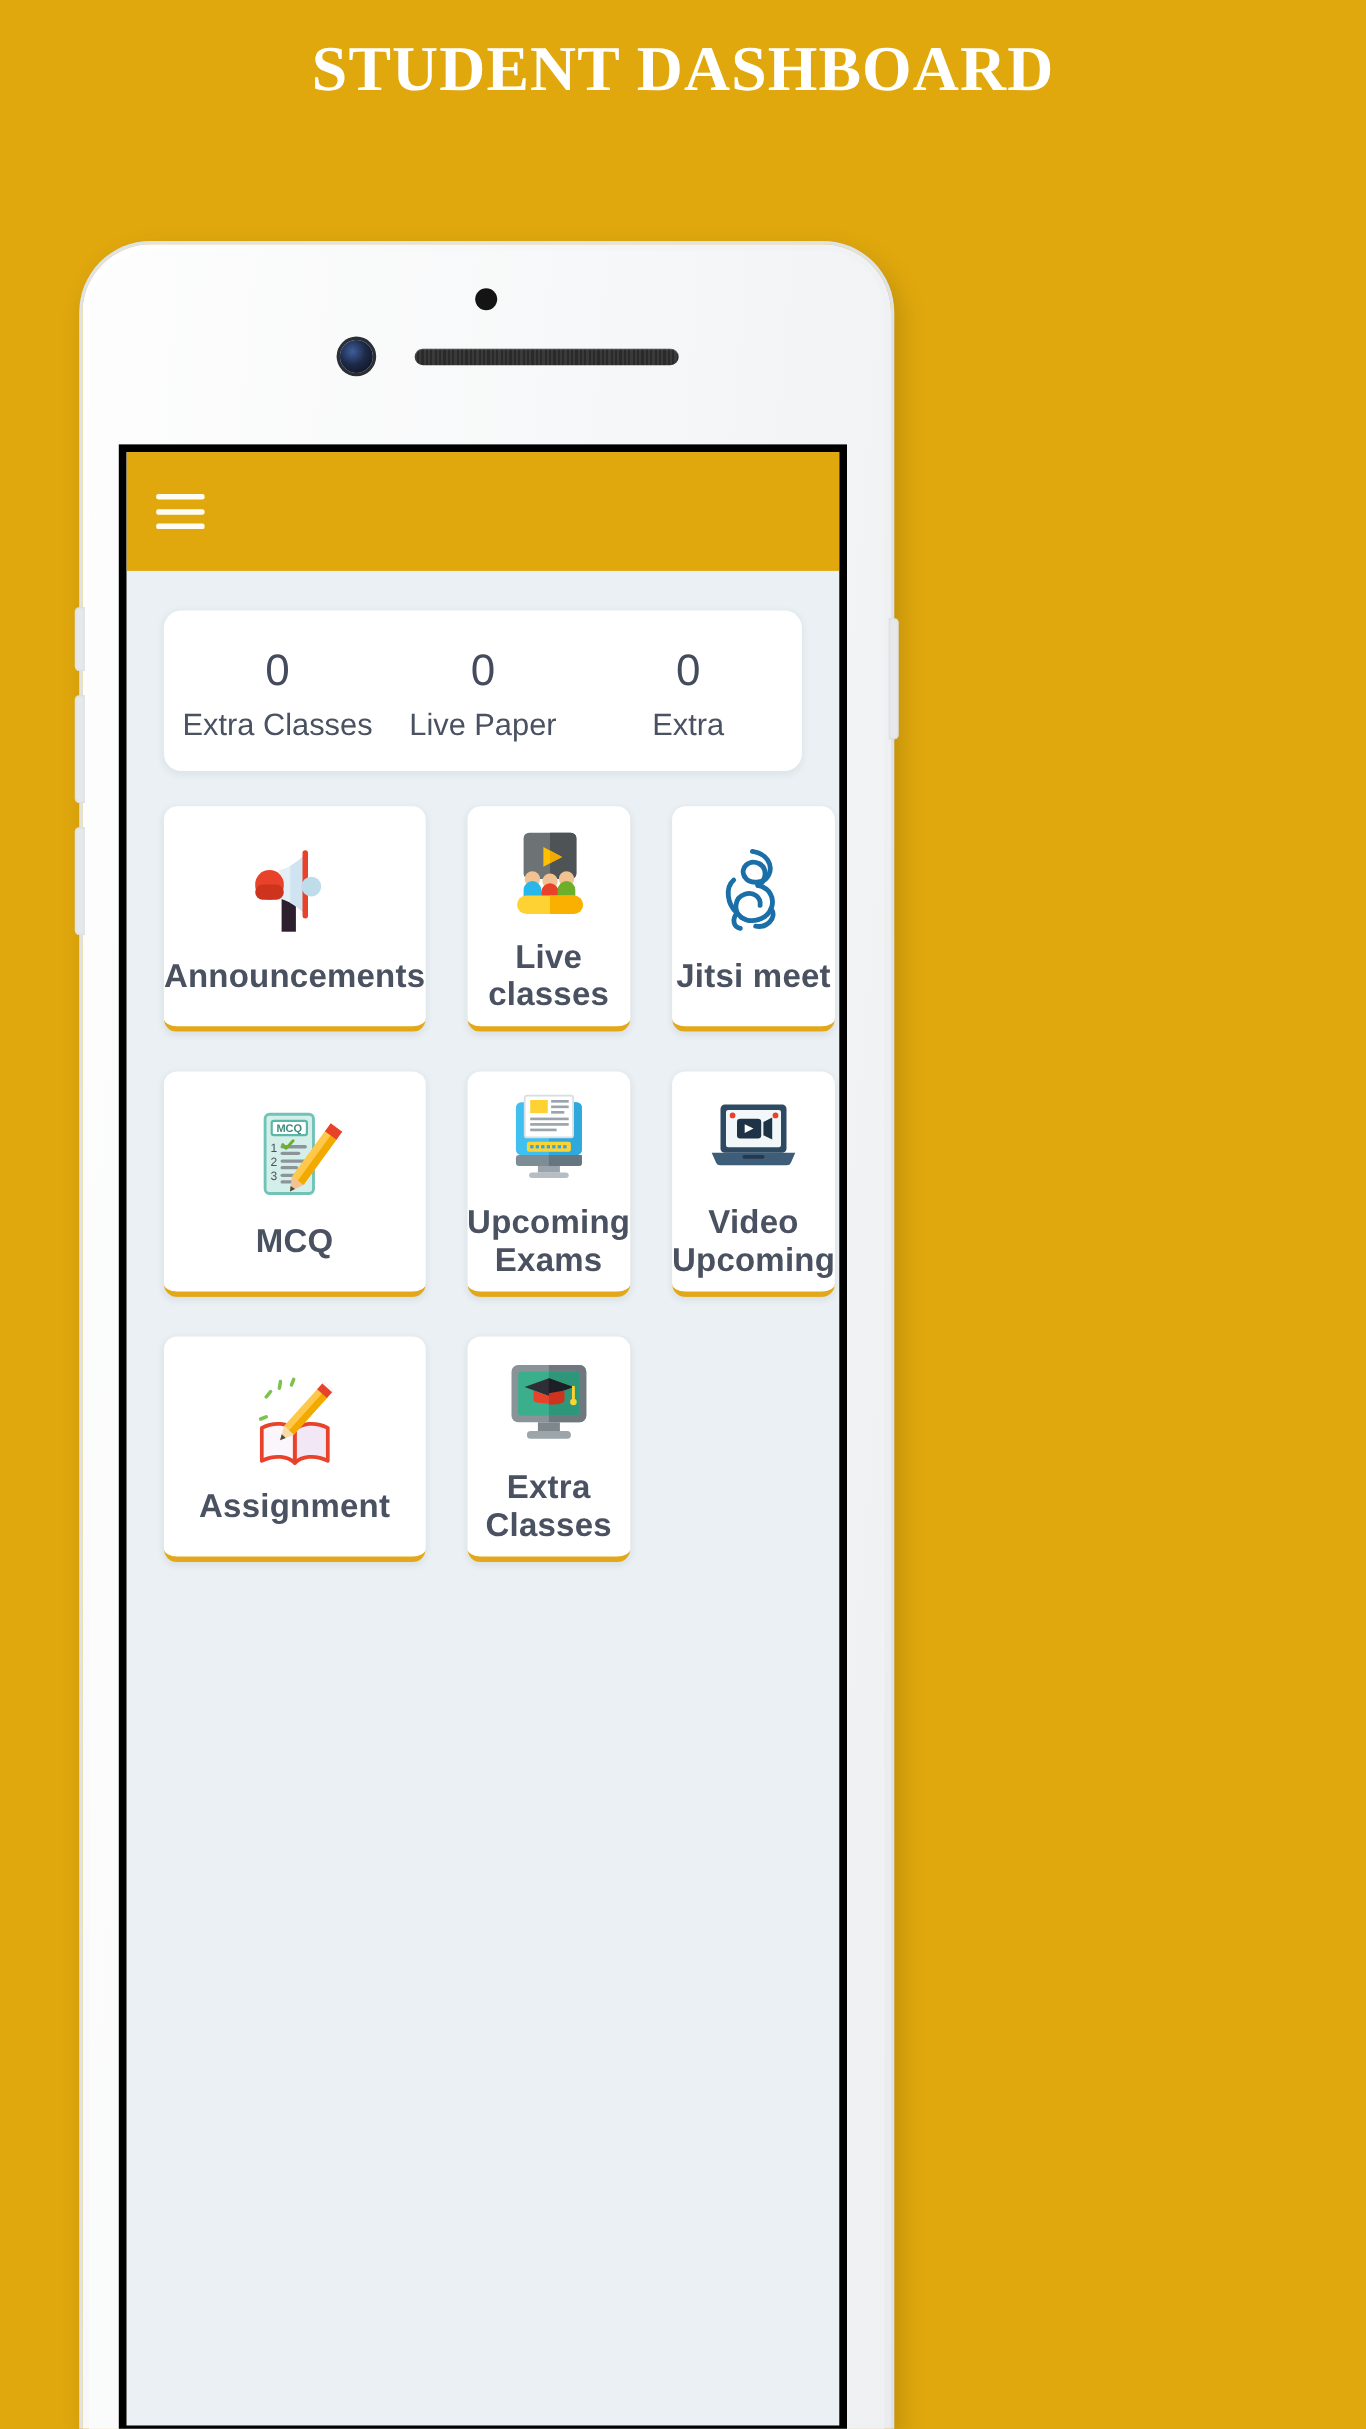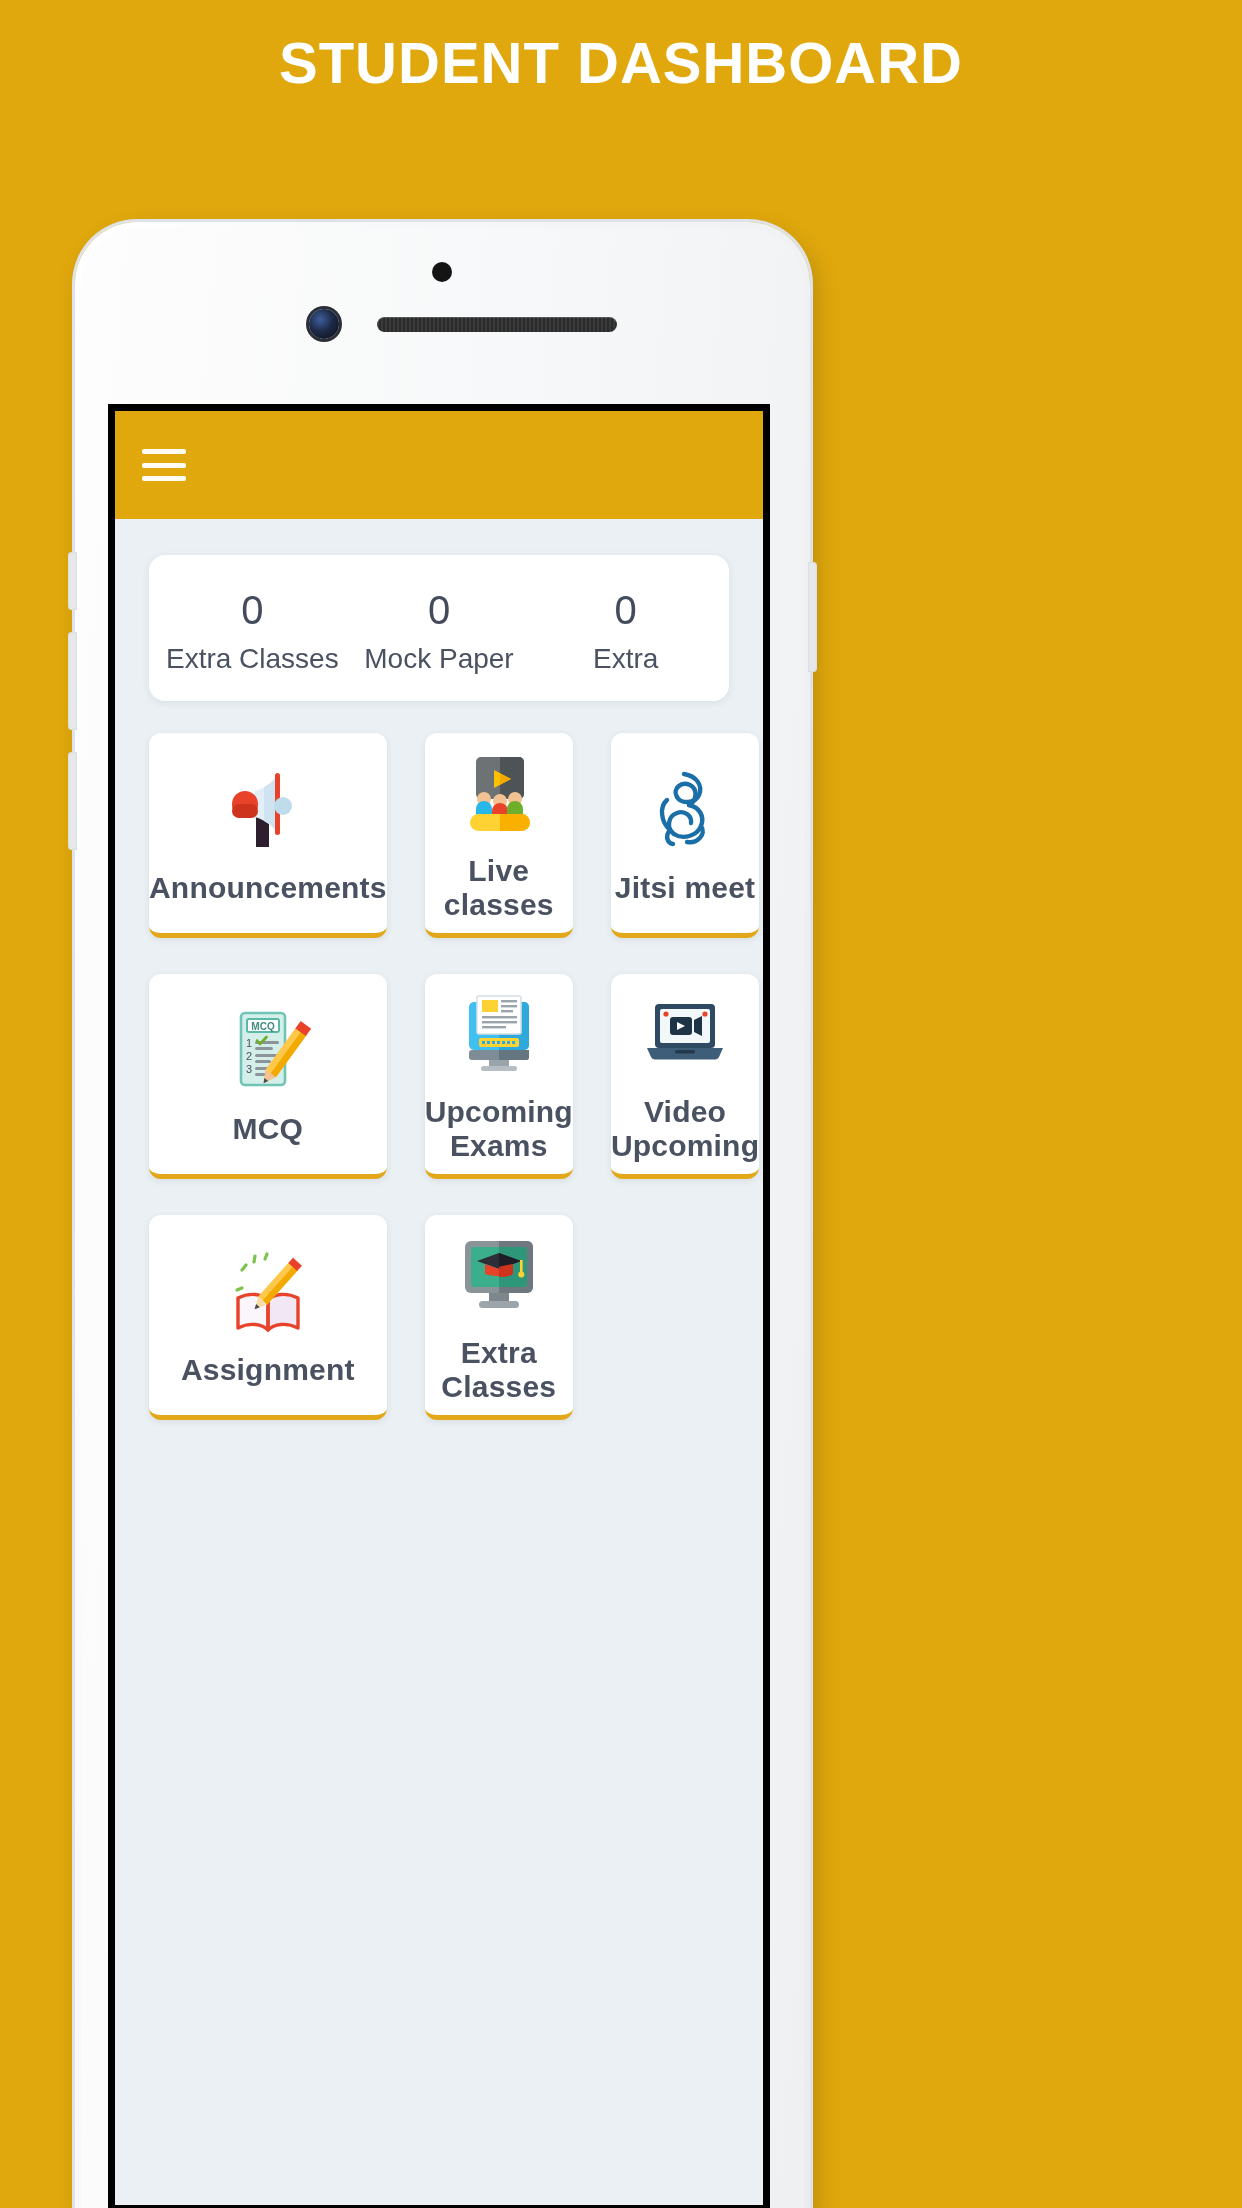--- a/index.html
+++ b/index.html
@@ -9,20 +9,21 @@
     font-family:"Liberation Sans", sans-serif;
     position:relative;
   }
 
   
   .poster-title{
     position:absolute; top:0; left:0; width:1242px; height:125px;
     display:flex; align-items:center; justify-content:center;
     color:#FFFFFF; font-size:58px; font-weight:bold;
     letter-spacing:1px;
+    font-family:Liberation Serif, serif;
   }
 
   
   .phone{
     position:absolute; left:75px; top:222px;
     width:735px; height:1990px;
     background:linear-gradient(100deg,#ffffff 0%,#f4f5f7 45%,#e9ebee 100%);
     border-radius:62px 62px 0 0;
     box-shadow:0 0 0 3px #dfe2e6, 6px 10px 26px rgba(0,0,0,.18);
   }
@@ -141,21 +142,21 @@
 
     <div class="content">
 
       <div class="stats-card">
         <div class="stat">
           <div class="stat-value">0</div>
           <div class="stat-label">Extra Classes</div>
         </div>
         <div class="stat">
           <div class="stat-value">0</div>
-          <div class="stat-label">Mock Paper</div>
+          <div class="stat-label">Live Paper</div>
         </div>
         <div class="stat">
           <div class="stat-value">0</div>
           <div class="stat-label">Extra</div>
         </div>
       </div>
 
       <div class="grid">
 
         <div class="tile">

